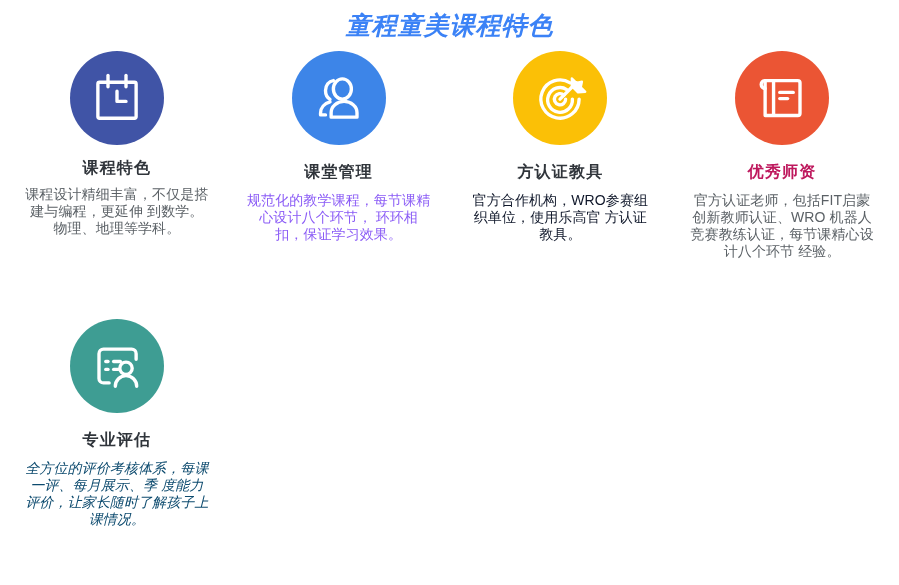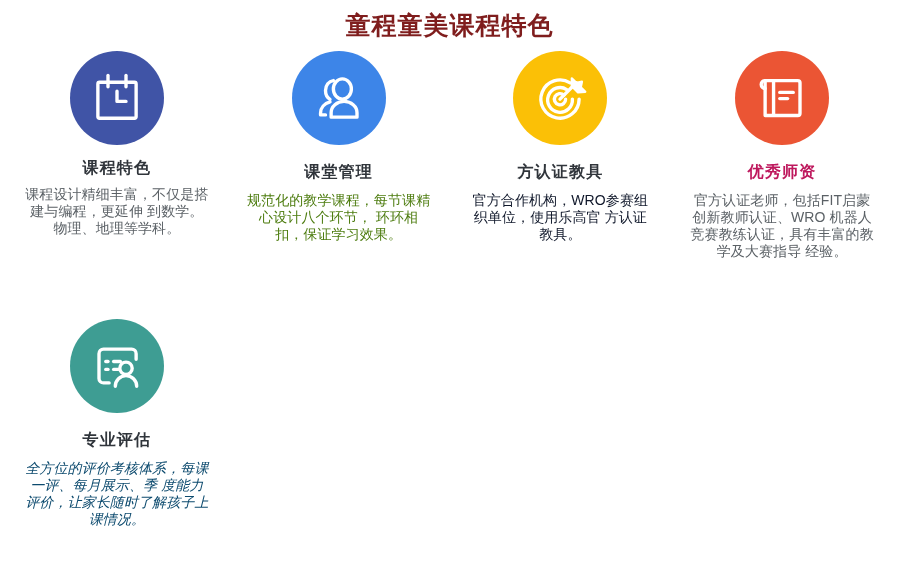--- a/index.html
+++ b/index.html
@@ -83,21 +83,21 @@
 
   
   .feature-card.shift-up .feature-title { margin-top: 12px; }
   .feature-card.shift-up .feature-desc  { margin-top: 7px; }
 </style>
 </head>
 <body>
 
 <div class="page" style="background: rgb(255, 255, 255);">
 
-  <h1 class="page-title" style="color: #7f1d1d;">童程童美课程特色</h1>
+  <h1 class="page-title" style="color: #3b82f6; font-style: italic;">童程童美课程特色</h1>
 
   <div class="features-grid">
 
     <div class="feature-card shift-up">
       <div class="icon-circle" style="background:#4054a6;">
         <span>
           <svg viewBox="0 0 48 48" fill="none" stroke="#ffffff" stroke-width="3" stroke-linecap="round" stroke-linejoin="round">
             <rect x="7" y="10" width="34" height="32" rx="1.5"></rect>
             <line x1="16" y1="4" x2="16" y2="14"></line>
             <line x1="32" y1="4" x2="32" y2="14"></line>
@@ -115,21 +115,21 @@
         <span>
           <svg viewBox="0 0 48 48" fill="none" stroke="#ffffff" stroke-width="3" stroke-linecap="round" stroke-linejoin="round">
             <path d="M28 17c0 5-3.6 9-8 9s-8-4-8-9 3.6-9 8-9 8 4 8 9z" transform="translate(7,-1)"></path>
             <path d="M17 41v-4c0-5.5 5.2-10 11.5-10S40 31.5 40 37v4z"></path>
             <path d="M19 8.5c-4 .4-7 4.2-7 8.8 0 3.4 1.6 6.4 4 7.9"></path>
             <path d="M16 27.5c-4.9 1.4-8.4 5.3-8.4 9.9v1.6H12"></path>
           </svg>
         </span>
       </div>
       <div class="feature-title" style="color: rgb(48, 53, 59);">课堂管理</div>
-      <div class="feature-desc" style="color: #4d7c0f;">规范化的教学课程，每节课精心设计八个环节， 环环相扣，保证学习效果。</div>
+      <div class="feature-desc" style="color: #8b5cf6; font-family: Liberation Serif, serif;">规范化的教学课程，每节课精心设计八个环节， 环环相扣，保证学习效果。</div>
     </div>
 
     <div class="feature-card">
       <div class="icon-circle" style="background:#fbc006;">
         <span>
           <svg viewBox="0 0 48 48" fill="none" stroke="#ffffff" stroke-width="3" stroke-linecap="round" stroke-linejoin="round">
             <path d="M33 10.5A17 17 0 1 0 41 25"></path>
             <path d="M30 16.5A11 11 0 1 0 35 25"></path>
             <path d="M27.5 21.5A5 5 0 1 0 29 25"></path>
             <path d="M24 25 38.5 10.5"></path>
@@ -147,21 +147,21 @@
           <svg viewBox="0 0 48 48" fill="none" stroke="#ffffff" stroke-width="3" stroke-linecap="round" stroke-linejoin="round">
             <path d="M9 8.5h29a2 2 0 0 1 2 2v27a2 2 0 0 1-2 2H9z"></path>
             <path d="M9 8.5a3.5 3.5 0 0 0 0 7"></path>
             <line x1="16.5" y1="9" x2="16.5" y2="39"></line>
             <line x1="22" y1="19" x2="34" y2="19"></line>
             <line x1="22" y1="24.5" x2="29" y2="24.5"></line>
           </svg>
         </span>
       </div>
       <div class="feature-title" style="color: #be185d;">优秀师资</div>
-      <div class="feature-desc" style="color: rgb(91, 97, 102);">官方认证老师，包括FIT启蒙创新教师认证、WRO 机器人竞赛教练认证，具有丰富的教学及大赛指导 经验。</div>
+      <div class="feature-desc" style="color: rgb(91, 97, 102);">官方认证老师，包括FIT启蒙创新教师认证、WRO 机器人竞赛教练认证，每节课精心设计八个环节 经验。</div>
     </div>
 
     <div class="feature-card">
       <div class="icon-circle" style="background:#3e9d93;">
         <span>
           <svg viewBox="0 0 48 48" fill="none" stroke="#ffffff" stroke-width="3" stroke-linecap="round" stroke-linejoin="round">
             <path d="M41 18V13a4 4 0 0 0-4-4H12a4 4 0 0 0-4 4v22a4 4 0 0 0 4 4h5"></path>
             <line x1="14" y1="20" x2="16" y2="20"></line>
             <line x1="14" y1="27" x2="16" y2="27"></line>
             <line x1="21" y1="20" x2="27" y2="20"></line>

